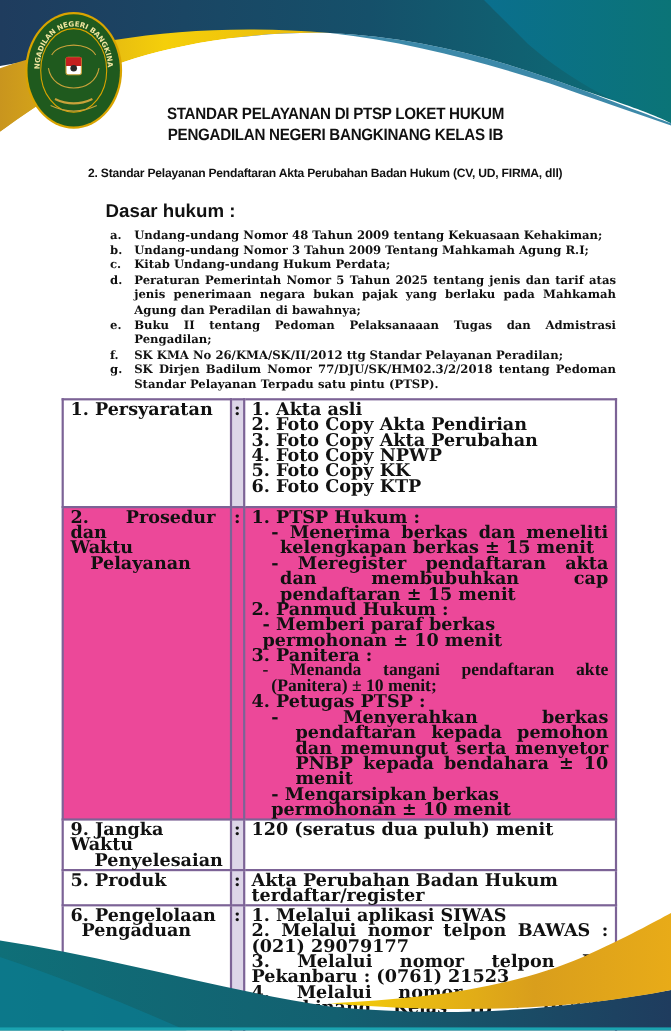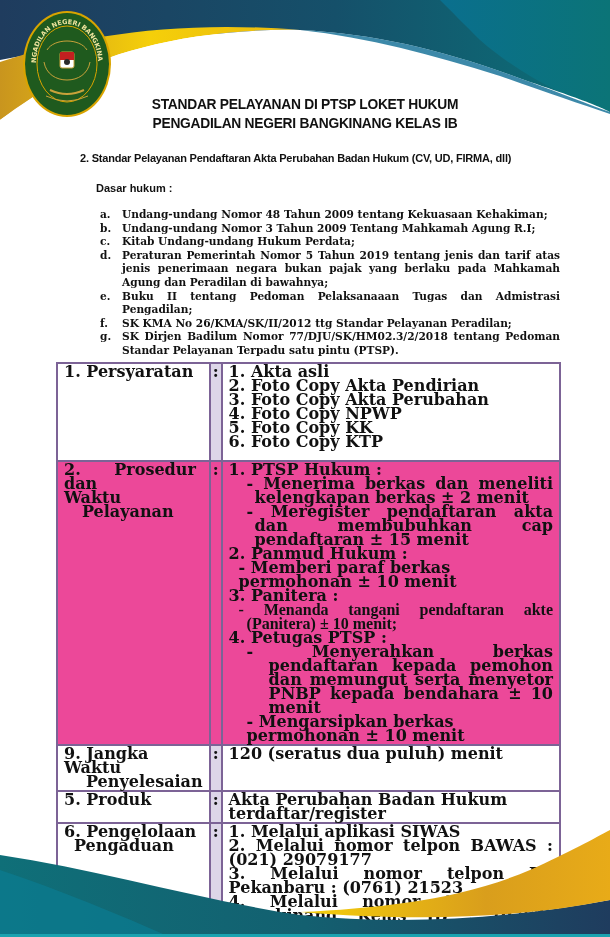--- a/index.html
+++ b/index.html
@@ -19,21 +19,21 @@
     font-weight: bold; font-size: 15px; line-height: 19px; letter-spacing: -0.3px;
     transform: scaleX(0.92); transform-origin: 305px 0;
   }
   .section-heading {
     position: absolute; left: 80px; top: 152px; width: 480px;
     font-family: "Liberation Sans", sans-serif; font-weight: bold; font-size: 11px;
     letter-spacing: -0.2px;
   }
   .dasar {
     position: absolute; left: 96px; top: 182px;
-    font-family: "Liberation Sans", sans-serif; font-weight: bold; font-size: 11px;
+    font-family: "Liberation Sans", sans-serif; font-weight: bold; font-size: 17px;
   }
   .legal-list {
     position: absolute; left: 100px; top: 208px; width: 460px;
     margin: 0; padding: 0; list-style: none;
     font-size: 10.6px; font-weight: bold; line-height: 13.6px;
   }
   .legal-list li { display: flex; }
   .legal-list .mark { width: 22px; flex: 0 0 22px; }
   .legal-list .txt { flex: 1; text-align: justify; }
 
@@ -116,21 +116,21 @@
   <li>
       <span class="mark">b.</span>
       <span class="txt">Undang-undang Nomor 3 Tahun 2009 Tentang Mahkamah Agung R.I;</span>
     </li>
   <li>
       <span class="mark">c.</span>
       <span class="txt">Kitab Undang-undang Hukum Perdata;</span>
     </li>
   <li>
       <span class="mark">d.</span>
-      <span class="txt">Peraturan Pemerintah Nomor 5 Tahun 2019 tentang jenis dan tarif atas jenis penerimaan negara bukan pajak yang berlaku pada Mahkamah Agung dan Peradilan di bawahnya;</span>
+      <span class="txt">Peraturan Pemerintah Nomor 5 Tahun 2025 tentang jenis dan tarif atas jenis penerimaan negara bukan pajak yang berlaku pada Mahkamah Agung dan Peradilan di bawahnya;</span>
     </li>
   <li>
       <span class="mark">e.</span>
       <span class="txt">Buku II tentang Pedoman Pelaksanaaan Tugas dan Admistrasi Pengadilan;</span>
     </li>
   <li>
       <span class="mark">f.</span>
       <span class="txt">SK KMA No 26/KMA/SK/II/2012 ttg Standar Pelayanan Peradilan;</span>
     </li>
   <li>
@@ -160,21 +160,21 @@
       <div style="display:flex;justify-content:space-between;">
         <span style="word-spacing:28px;">2. Prosedur dan</span>
       </div>
       <div>Waktu</div>
       <div class="lbl-indent" style="padding-left:18px;">Pelayanan</div>
     </td>
     <td class="colon">:</td>
     <td class="val">
       <div>
         <div>1. PTSP Hukum :</div>
-        <div class="sub" style="padding-left:26px;">- Menerima berkas dan meneliti kelengkapan berkas ± 2 menit</div>
+        <div class="sub" style="padding-left:26px;">- Menerima berkas dan meneliti kelengkapan berkas ± 15 menit</div>
         <div class="sub" style="padding-left:26px;">- Meregister pendaftaran akta dan membubuhkan cap pendaftaran ± 15 menit</div>
       </div>
       <div>
         <div>2. Panmud Hukum :</div>
         <div class="sub-l">- Memberi paraf berkas permohonan ± 10 menit</div>
       </div>
       <div>
         <div>3. Panitera :</div>
         <div class="sub" style="padding-left:18px;font-family:Liberation Serif, serif;">- Menanda tangani pendaftaran akte (Panitera) ± 10 menit;</div>
       </div>

